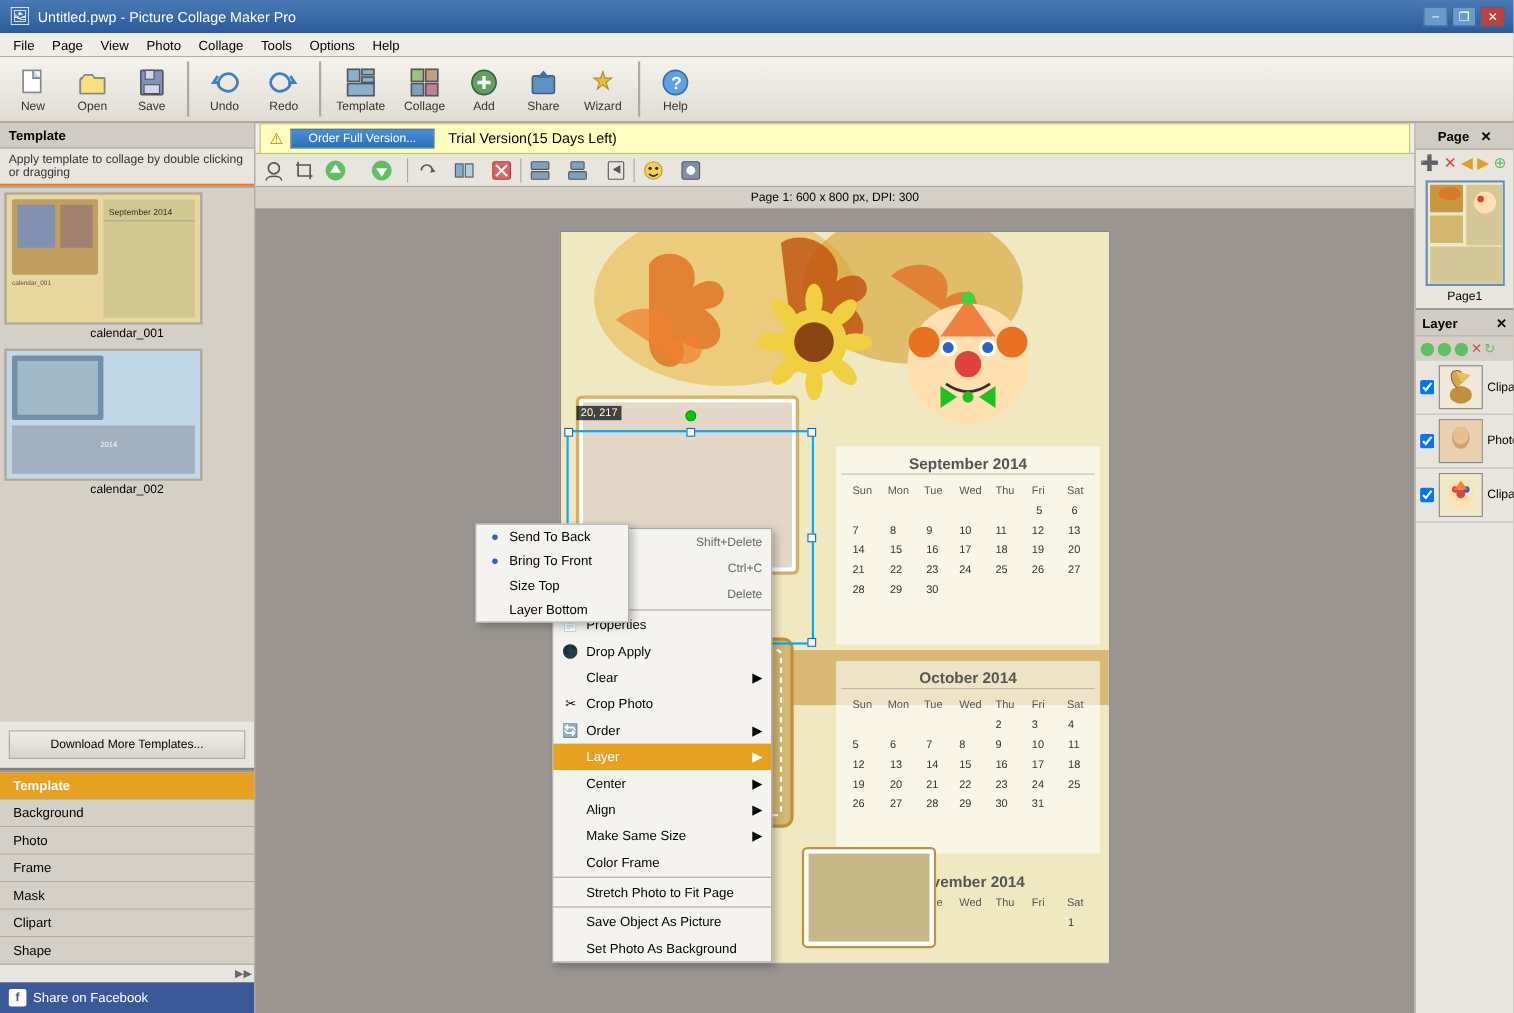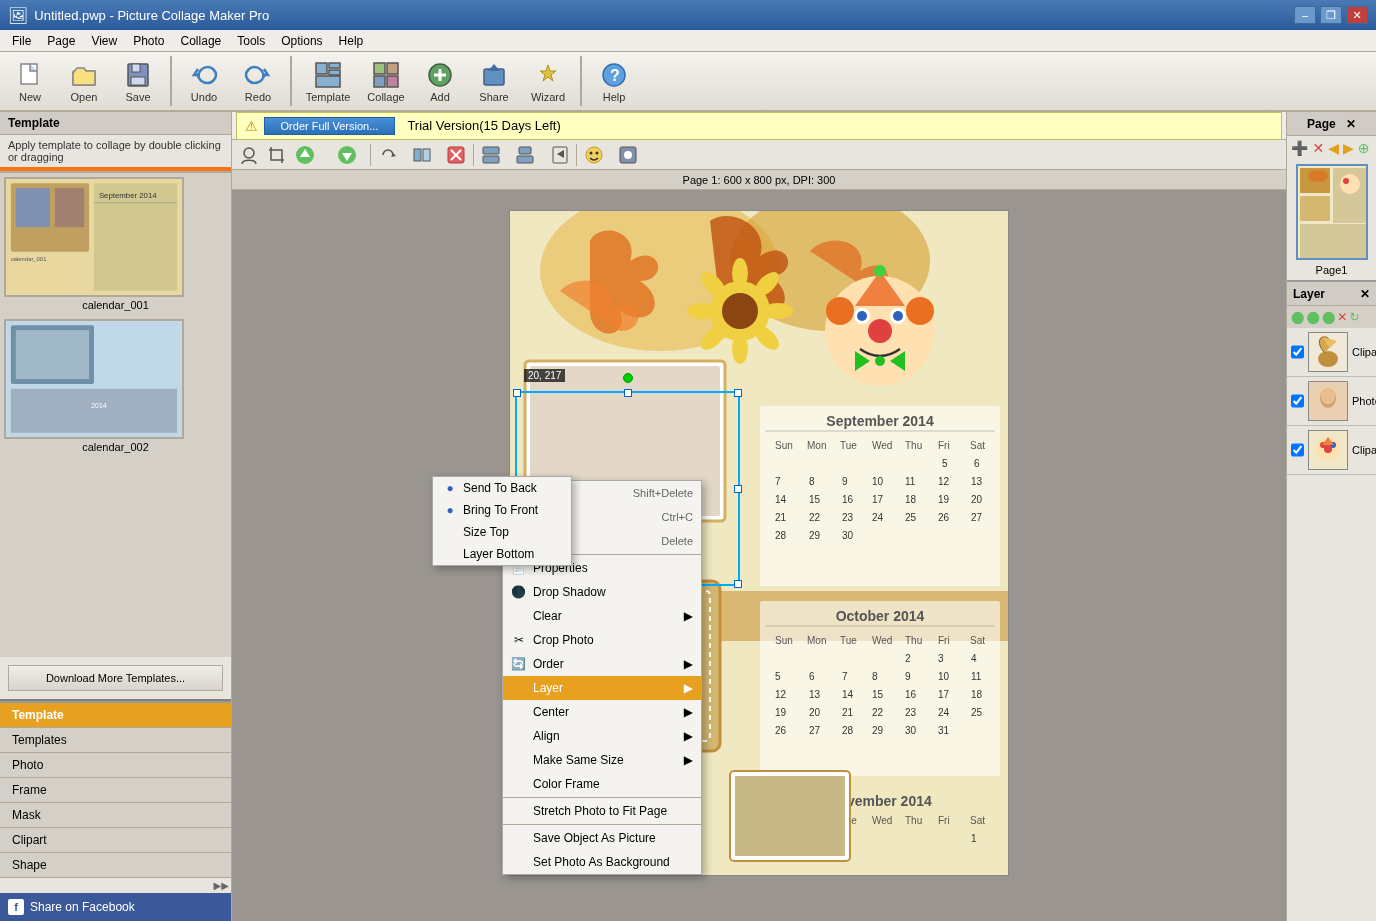--- a/index.html
+++ b/index.html
@@ -35,21 +35,21 @@
     }
     .toolbar-icon { width: 32px; height: 32px; display: flex; align-items: center; justify-content: center; }
     .toolbar-separator { width: 2px; height: 50px; background: #b0a898; margin: 0 4px; }
 
     
     .main-content { display: flex; height: calc(921px - 30px - 22px - 60px); }
 
     
     .left-panel { width: 232px; background: #e8e4de; border-right: 1px solid #b0a898; display: flex; flex-direction: column; }
     .left-panel-header { background: #d0cbc4; padding: 4px 8px; font-size: 12px; font-weight: bold; border-bottom: 1px solid #b0a898; }
-    .left-panel-desc { padding: 4px 8px; font-size: 11px; color: #333; border-bottom: 4px solid #f97316; }
+    .left-panel-desc { padding: 4px 8px; font-size: 11px; color: #333; border-bottom: 2px solid #f97316; }
     .filter-row { padding: 4px; display: flex; align-items: center; }
     .filter-select { width: 180px; padding: 2px; font-size: 11px; }
 
     .template-list { flex: 1; overflow-y: auto; padding: 4px; background: #d4d0c8; }
     .template-item { margin-bottom: 8px; cursor: pointer; text-align: center; }
     .template-thumb { width: 180px; height: 120px; border: 2px solid #b0a898; background: #c0bbb4; display: flex; align-items: center; justify-content: center; overflow: hidden; }
     .template-name { font-size: 11px; margin-top: 2px; }
 
     .download-btn {
       margin: 8px; padding: 6px; background: linear-gradient(to bottom, #f0ede8, #d8d4cc);
@@ -351,21 +351,21 @@
         </div>
         <div class="template-name">calendar_002</div>
       </div>
 
     </div>
     <div class="download-btn">Download More Templates...</div>
     <div style="height:2px;background:#808080;"></div>
 
     <div class="sidebar-tabs">
       <div class="sidebar-tab active">Template</div>
-      <div class="sidebar-tab">Templates</div>
+      <div class="sidebar-tab">Background</div>
       <div class="sidebar-tab">Photo</div>
       <div class="sidebar-tab">Frame</div>
       <div class="sidebar-tab">Mask</div>
       <div class="sidebar-tab">Clipart</div>
       <div class="sidebar-tab">Shape</div>
     </div>
     <div class="sidebar-expand">▶▶</div>
 
     <div class="facebook-bar">
       <span style="background:#fff;color:#3b5998;font-weight:bold;width:16px;height:16px;display:flex;align-items:center;justify-content:center;border-radius:2px;font-size:11px;">f</span>
@@ -676,21 +676,21 @@
           <span>Delete</span>
           <span class="ctx-key">Delete</span>
         </div>
         <div class="ctx-sep"></div>
         <div class="ctx-item">
           <span class="ctx-icon">📄</span>
           <span>Properties</span>
         </div>
         <div class="ctx-item">
           <span class="ctx-icon">🌑</span>
-          <span>Drop Shadow</span>
+          <span>Drop Apply</span>
         </div>
         <div class="ctx-item">
           <span class="ctx-icon"></span>
           <span>Clear</span>
           <span class="ctx-arrow">▶</span>
         </div>
         <div class="ctx-item">
           <span class="ctx-icon">✂</span>
           <span>Crop Photo</span>
         </div>

